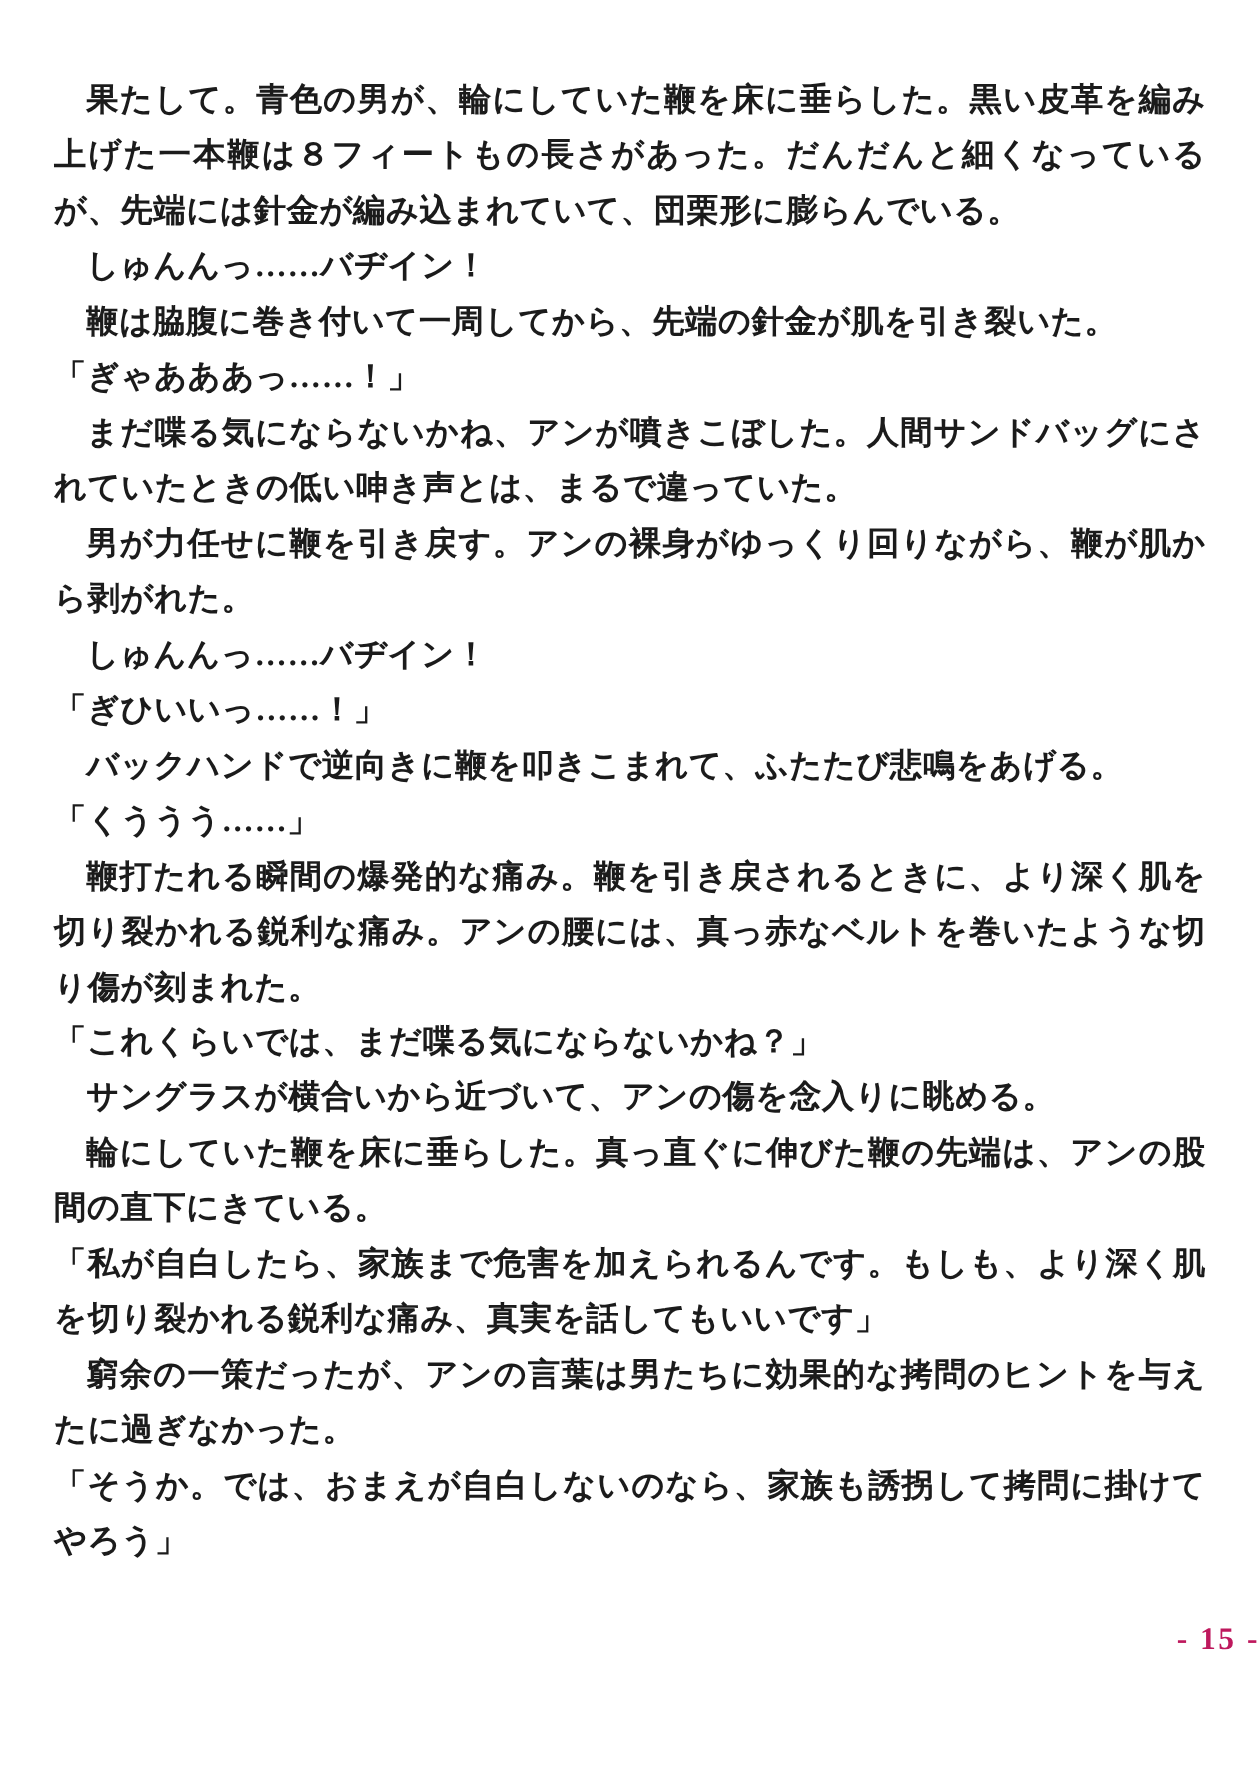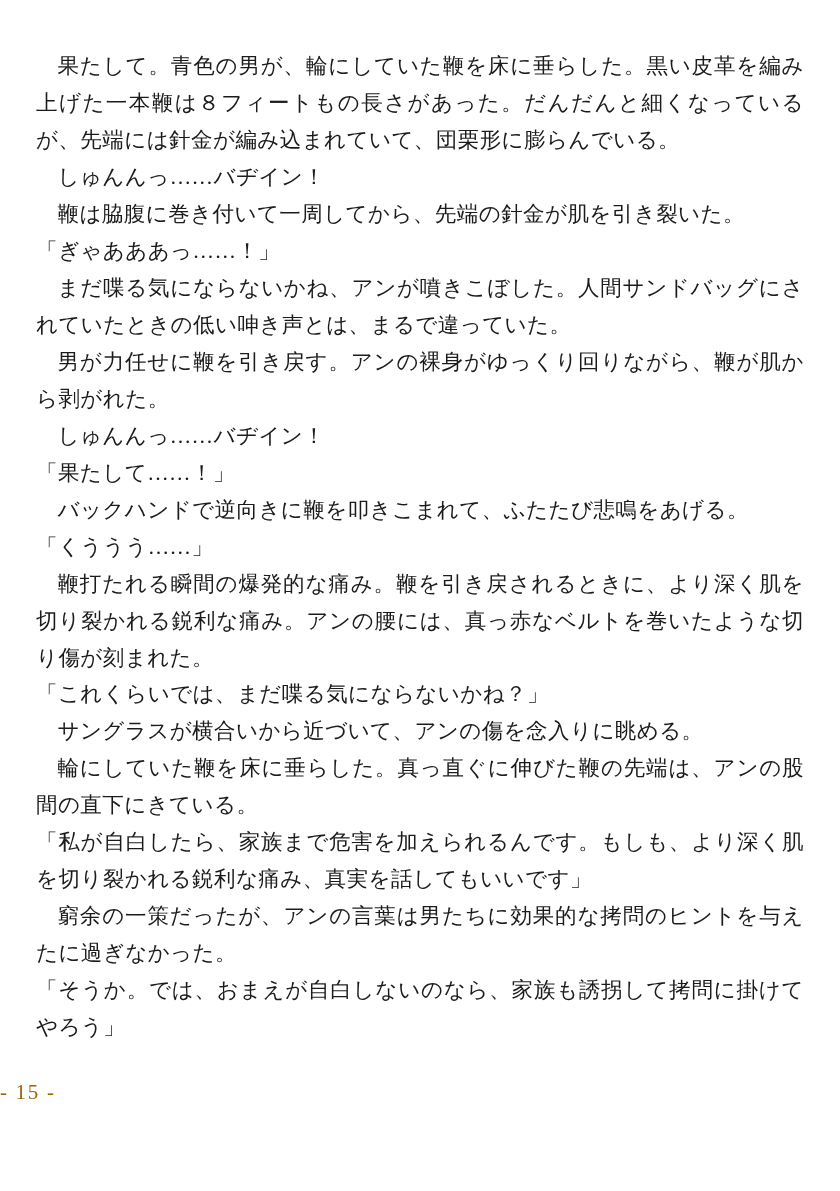--- a/index.html
+++ b/index.html
@@ -8,20 +8,21 @@
     background: #ffffff;
   }
   .page {
     position: relative;
     width: 840px;
     height: 1191px;
     background: #ffffff;
     box-sizing: border-box;
     overflow: hidden;
     font-family: "Liberation Serif", "DejaVu Serif", serif;
+    font-weight: bold;
   }
   .text-body {
     position: absolute;
     left: 36px;
     top: 48px;
     width: 768px;
     color: #1b1b1b;
     font-size: 21.5px;
     line-height: 1.72;
     text-align: justify;
@@ -33,39 +34,39 @@
     letter-spacing: 0.02em;
   }
   .para.noindent {
     text-indent: 0;
   }
   .page-number {
     position: absolute;
     left: 0;
     right: 0;
     top: 1080px;
-    text-align: left;
+    text-align: right;
     font-size: 21px;
-    color: #a16207;
+    color: #be185d;
     letter-spacing: 0.08em;
   }
 </style>
 </head>
 <body>
 
 <div class="page">
   <div class="text-body">
     <p class="para">果たして。青色の男が、輪にしていた鞭を床に垂らした。黒い皮革を編み上げた一本鞭は８フィートもの長さがあった。だんだんと細くなっているが、先端には針金が編み込まれていて、団栗形に膨らんでいる。</p>
     <p class="para">しゅんんっ……バヂイン！</p>
     <p class="para">鞭は脇腹に巻き付いて一周してから、先端の針金が肌を引き裂いた。</p>
     <p class="para noindent">「ぎゃあああっ……！」</p>
     <p class="para">まだ喋る気にならないかね、アンが噴きこぼした。人間サンドバッグにされていたときの低い呻き声とは、まるで違っていた。</p>
     <p class="para">男が力任せに鞭を引き戻す。アンの裸身がゆっくり回りながら、鞭が肌から剥がれた。</p>
     <p class="para">しゅんんっ……バヂイン！</p>
-    <p class="para noindent">「果たして……！」</p>
+    <p class="para noindent">「ぎひいいっ……！」</p>
     <p class="para">バックハンドで逆向きに鞭を叩きこまれて、ふたたび悲鳴をあげる。</p>
     <p class="para noindent">「くううう……」</p>
     <p class="para">鞭打たれる瞬間の爆発的な痛み。鞭を引き戻されるときに、より深く肌を切り裂かれる鋭利な痛み。アンの腰には、真っ赤なベルトを巻いたような切り傷が刻まれた。</p>
     <p class="para noindent">「これくらいでは、まだ喋る気にならないかね？」</p>
     <p class="para">サングラスが横合いから近づいて、アンの傷を念入りに眺める。</p>
     <p class="para">輪にしていた鞭を床に垂らした。真っ直ぐに伸びた鞭の先端は、アンの股間の直下にきている。</p>
     <p class="para noindent">「私が自白したら、家族まで危害を加えられるんです。もしも、より深く肌を切り裂かれる鋭利な痛み、真実を話してもいいです」</p>
     <p class="para">窮余の一策だったが、アンの言葉は男たちに効果的な拷問のヒントを与えたに過ぎなかった。</p>
     <p class="para noindent">「そうか。では、おまえが自白しないのなら、家族も誘拐して拷問に掛けてやろう」</p>
   </div>

